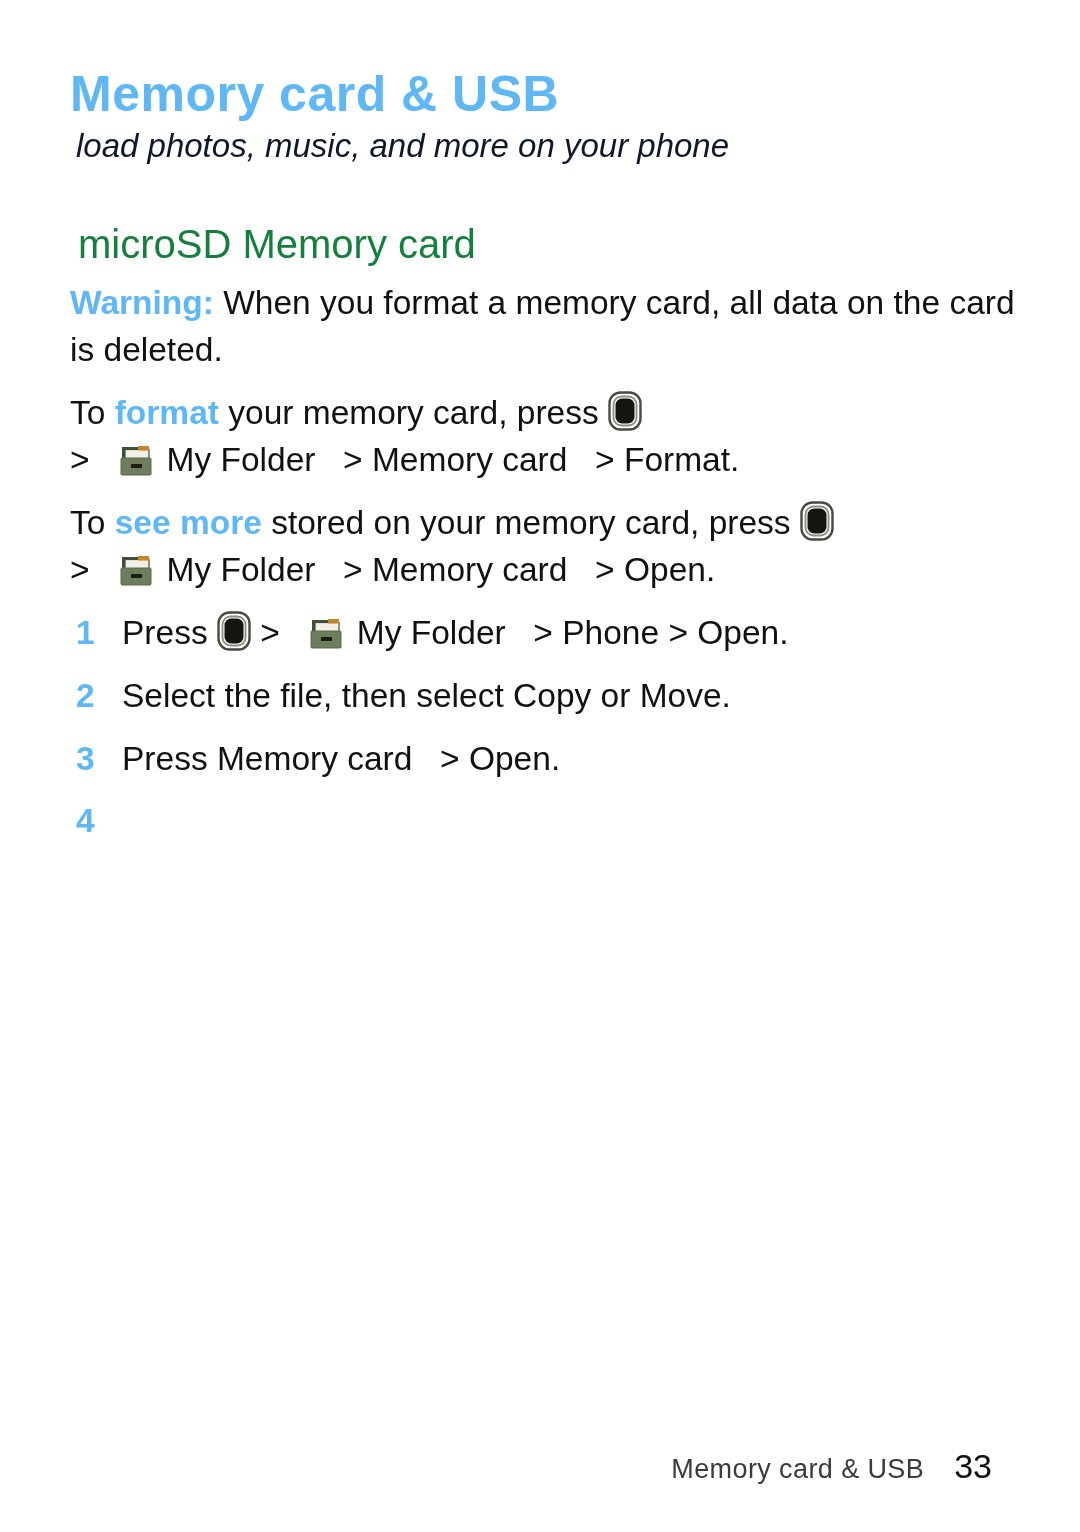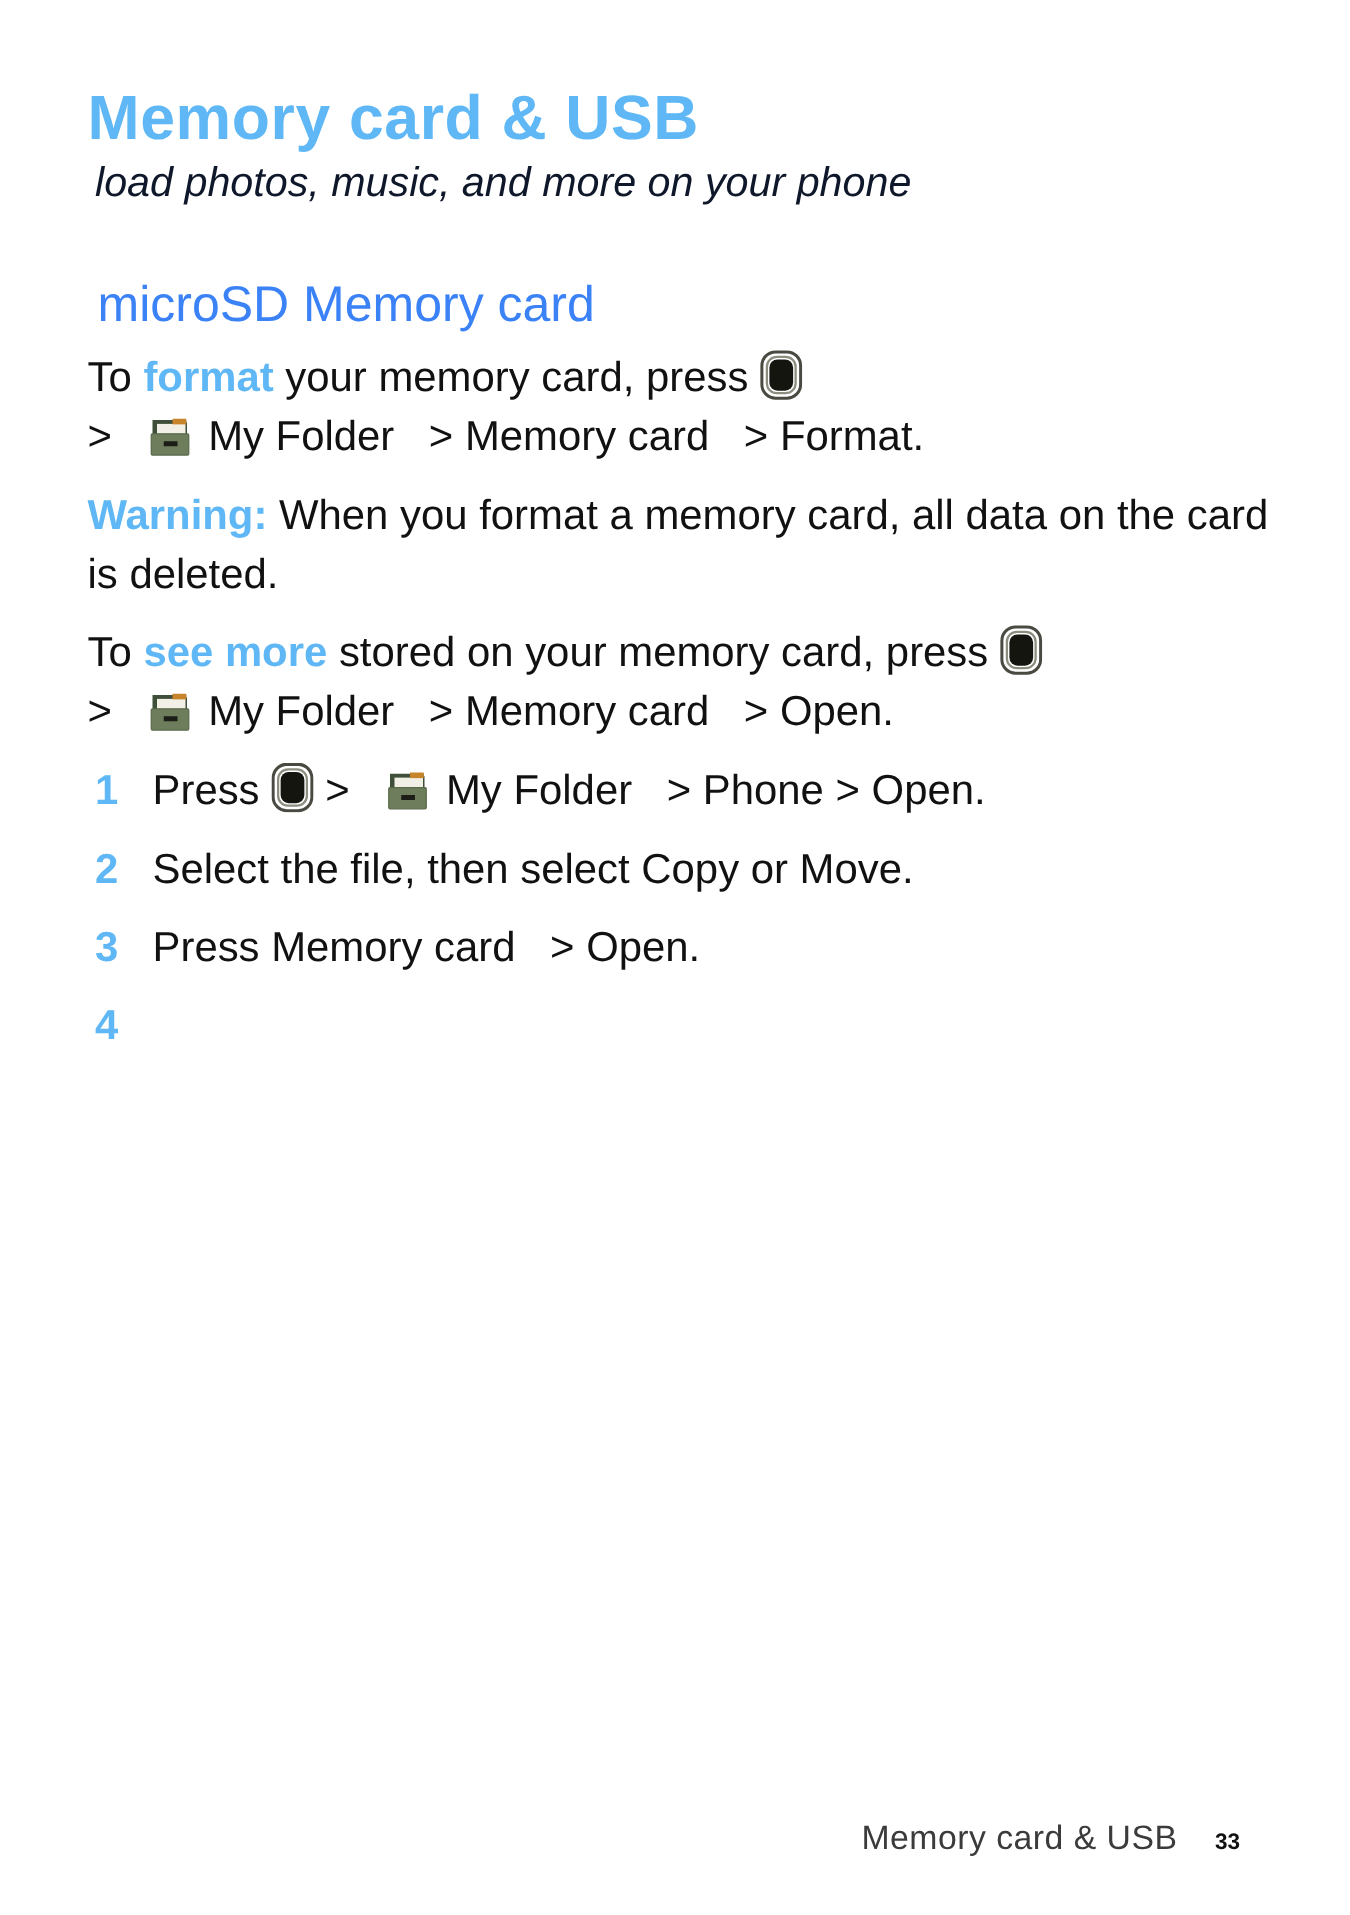--- a/index.html
+++ b/index.html
@@ -50,21 +50,21 @@
     color: #0f172a;
     line-height: 1.15;
     margin: 0 0 58px 6px;
     white-space: nowrap;
   }
 
   
   .section-heading {
     font-size: 40px;
     font-weight: normal;
-    color: #3b82f6;
+    color: #15803d;
     line-height: 1.1;
     margin: 0 0 14px 8px;
   }
 
   
   .para {
     font-size: 33.5px;
     line-height: 1.40;
     color: #111111;
     margin: 0 0 16px 0;
@@ -124,40 +124,45 @@
     align-items: baseline;
     gap: 30px;
     white-space: nowrap;
   }
   .footer-title {
     font-size: 27px;
     color: #3b3b3b;
     letter-spacing: 0.4px;
   }
   .footer-page {
-    font-size: 18px;
-    font-weight: bold;
+    font-size: 34px;
+    font-weight: normal;
     color: #111111;
   }
 
   .nbsp-gap { display:inline-block; width: 9px; }
 </style>
 </head>
 <body>
 
 <div class="page">
 
   <div class="content">
 
     <h1 class="chapter-title">Memory card &amp; USB</h1>
 
     <div class="chapter-subtitle">load photos, music, and more on your phone</div>
 
     <h2 class="section-heading">microSD Memory card</h2>
 
+
+    <p class="para">
+      <span class="lead">Warning:</span>
+      <span>When you format a memory card, all data on the card is deleted.</span>
+    </p>
 
     <p class="para">
       <span>To</span>
       <span class="hl">format</span>
       <span>your memory card, press</span>
       <span class="icon icon-center-key">
         <svg viewBox="0 0 34 40" width="34" height="40" aria-hidden="true">
           <rect x="1.5" y="1.5" width="31" height="37" rx="11" ry="11" fill="#ffffff" stroke="#4a4a42" stroke-width="2.4"></rect>
           <rect x="5.5" y="5.5" width="23" height="29" rx="8" ry="8" fill="#ffffff" stroke="#8d8d80" stroke-width="1.8"></rect>
           <rect x="7.5" y="7.5" width="19" height="25" rx="6.5" ry="6.5" fill="#15150f"></rect>
@@ -174,25 +179,20 @@
           <rect x="14" y="24" width="11" height="4" fill="#1d1d17"></rect>
         </svg>
       </span>
       <span>My Folder</span>
       <span class="nbsp-gap"></span>
       <span>&gt;</span>
       <span>Memory card</span>
       <span class="nbsp-gap"></span>
       <span>&gt;</span>
       <span>Format</span><span>.</span>
-    </p>
-
-    <p class="para">
-      <span class="lead">Warning:</span>
-      <span>When you format a memory card, all data on the card is deleted.</span>
     </p>
 
     <p class="para">
       <span>To</span>
       <span class="hl">see more</span>
       <span>stored on your memory card, press</span>
       <span class="icon icon-center-key">
         <svg viewBox="0 0 34 40" width="34" height="40" aria-hidden="true">
           <rect x="1.5" y="1.5" width="31" height="37" rx="11" ry="11" fill="#ffffff" stroke="#4a4a42" stroke-width="2.4"></rect>
           <rect x="5.5" y="5.5" width="23" height="29" rx="8" ry="8" fill="#ffffff" stroke="#8d8d80" stroke-width="1.8"></rect>

